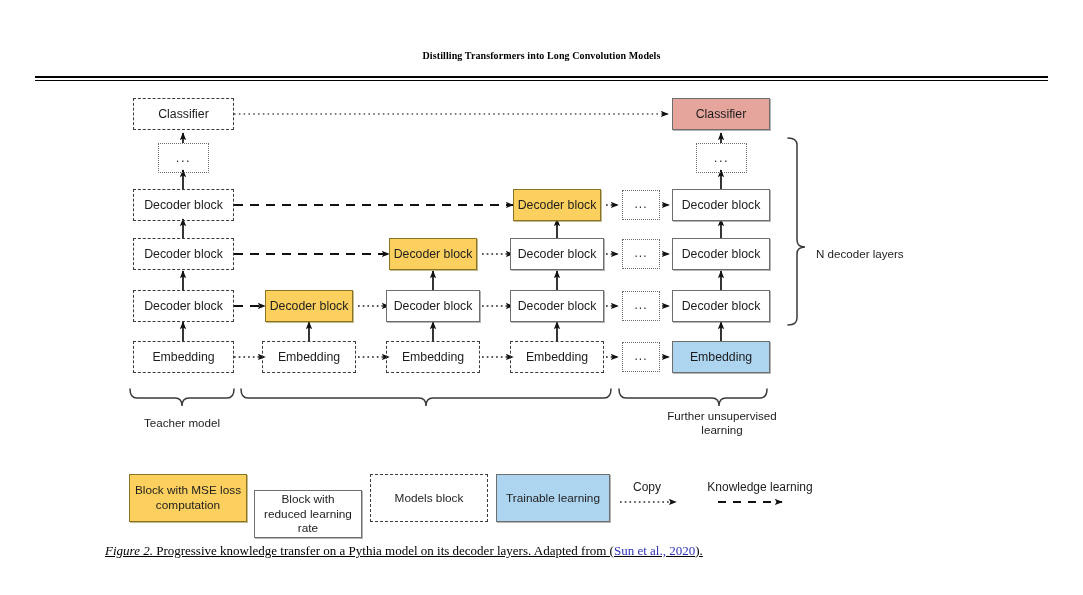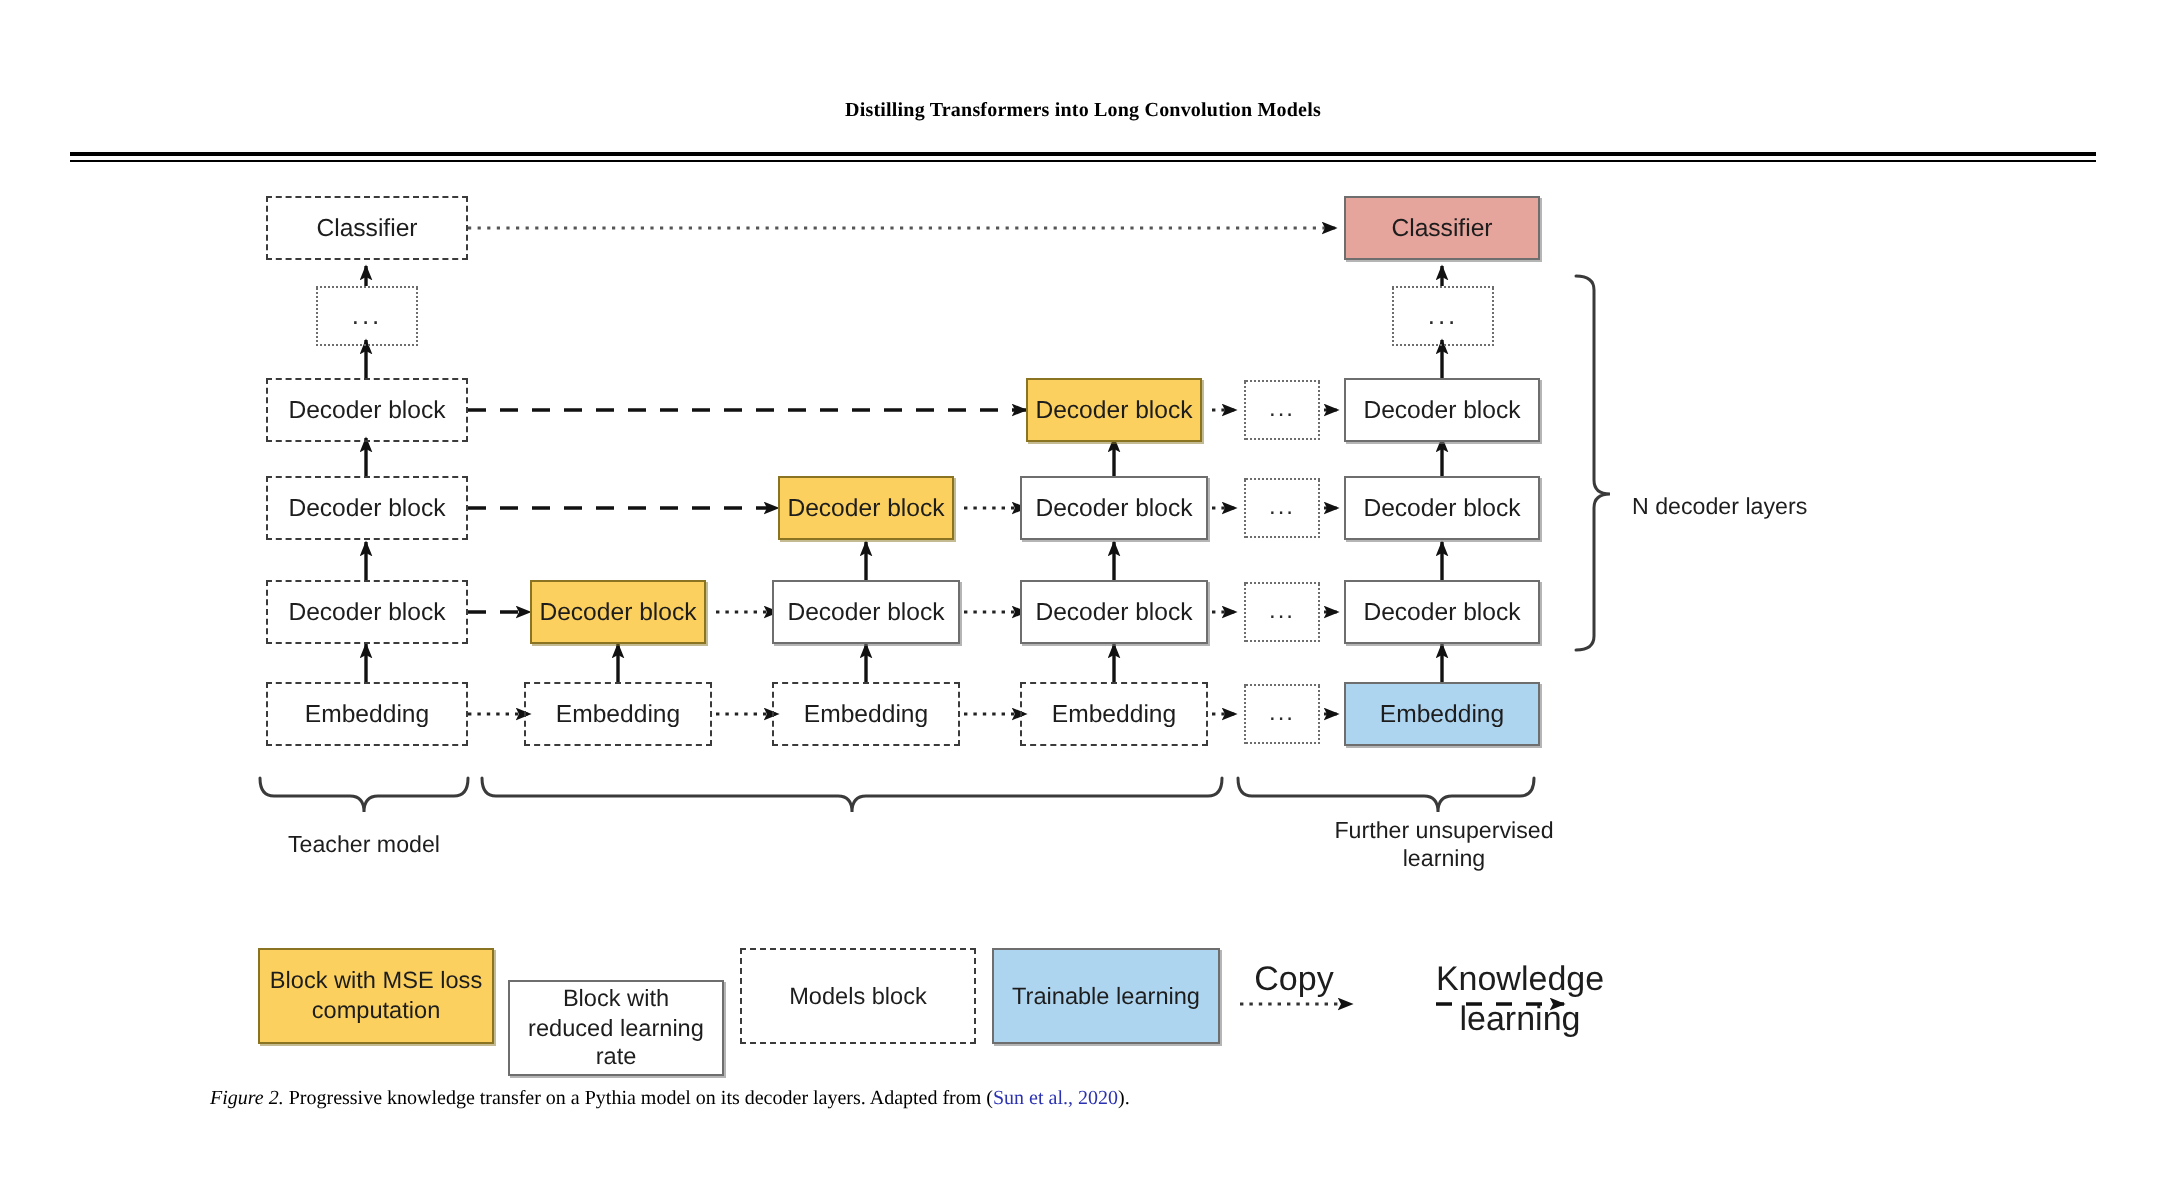--- a/index.html
+++ b/index.html
@@ -56,28 +56,28 @@
   }
 
   
   .legend-box{
     position:absolute;box-sizing:border-box;
     display:flex;align-items:center;justify-content:center;
     font-size:11.8px;color:#1d1d1d;text-align:center;line-height:1.25;
     padding:0 4px;
   }
   .legend-arrow-label{
-    position:absolute;font-size:17px;color:#1d1d1d;text-align:center;
+    position:absolute;font-size:12px;color:#1d1d1d;text-align:center;
   }
 
   
   .caption{
     position:absolute;left:105px;top:543px;width:880px;
-    font-family:"Liberation Serif",serif;font-size:10px;color:#000;
-    text-align:left;line-height:1.3;
+    font-family:"Liberation Serif",serif;font-size:13px;color:#000;
+    text-align:left;line-height:1.3;text-decoration:underline;
   }
   .caption i{font-style:italic;}
   .cite{color:#2b32b2;}
 </style>
 </head>
 <body>
 
 <div class="page">
 
   <div class="paper-title">Distilling Transformers into Long Convolution Models</div>

